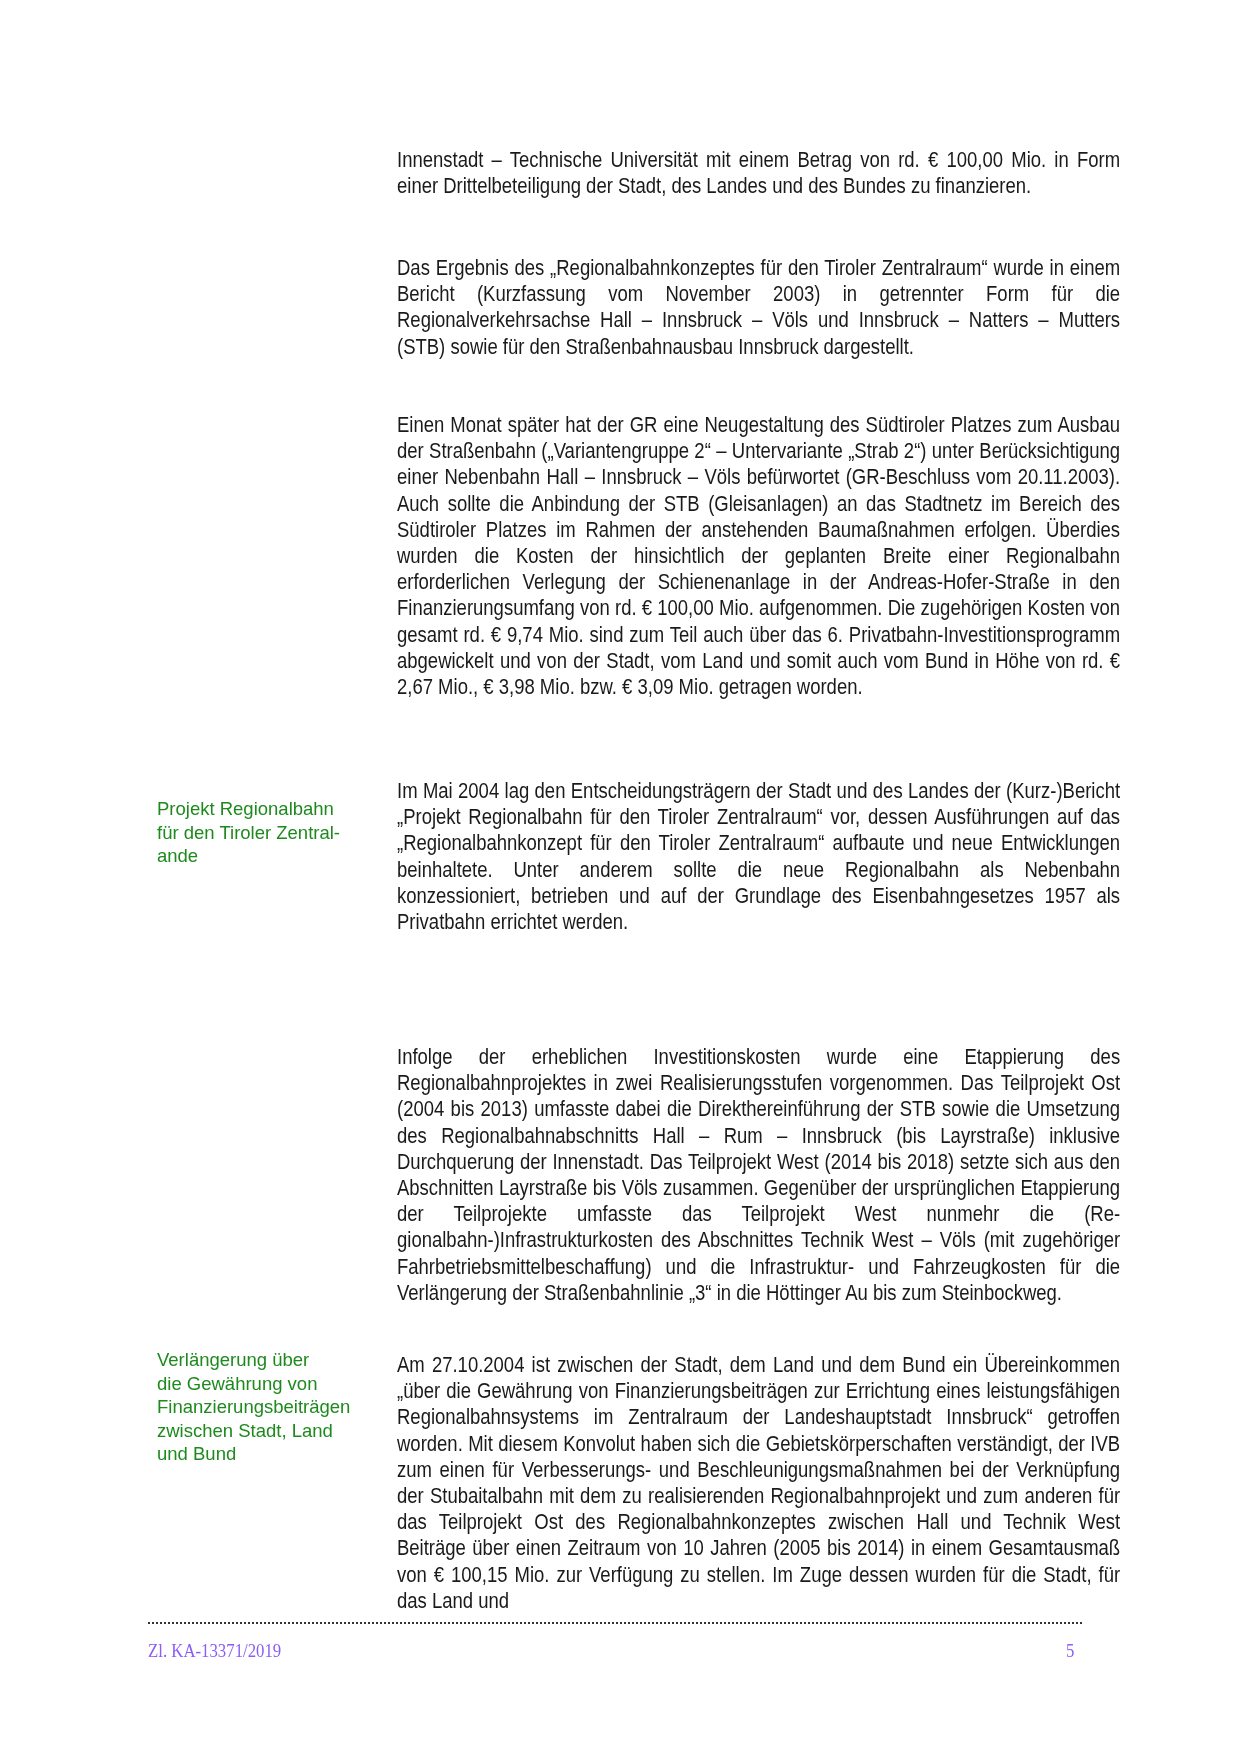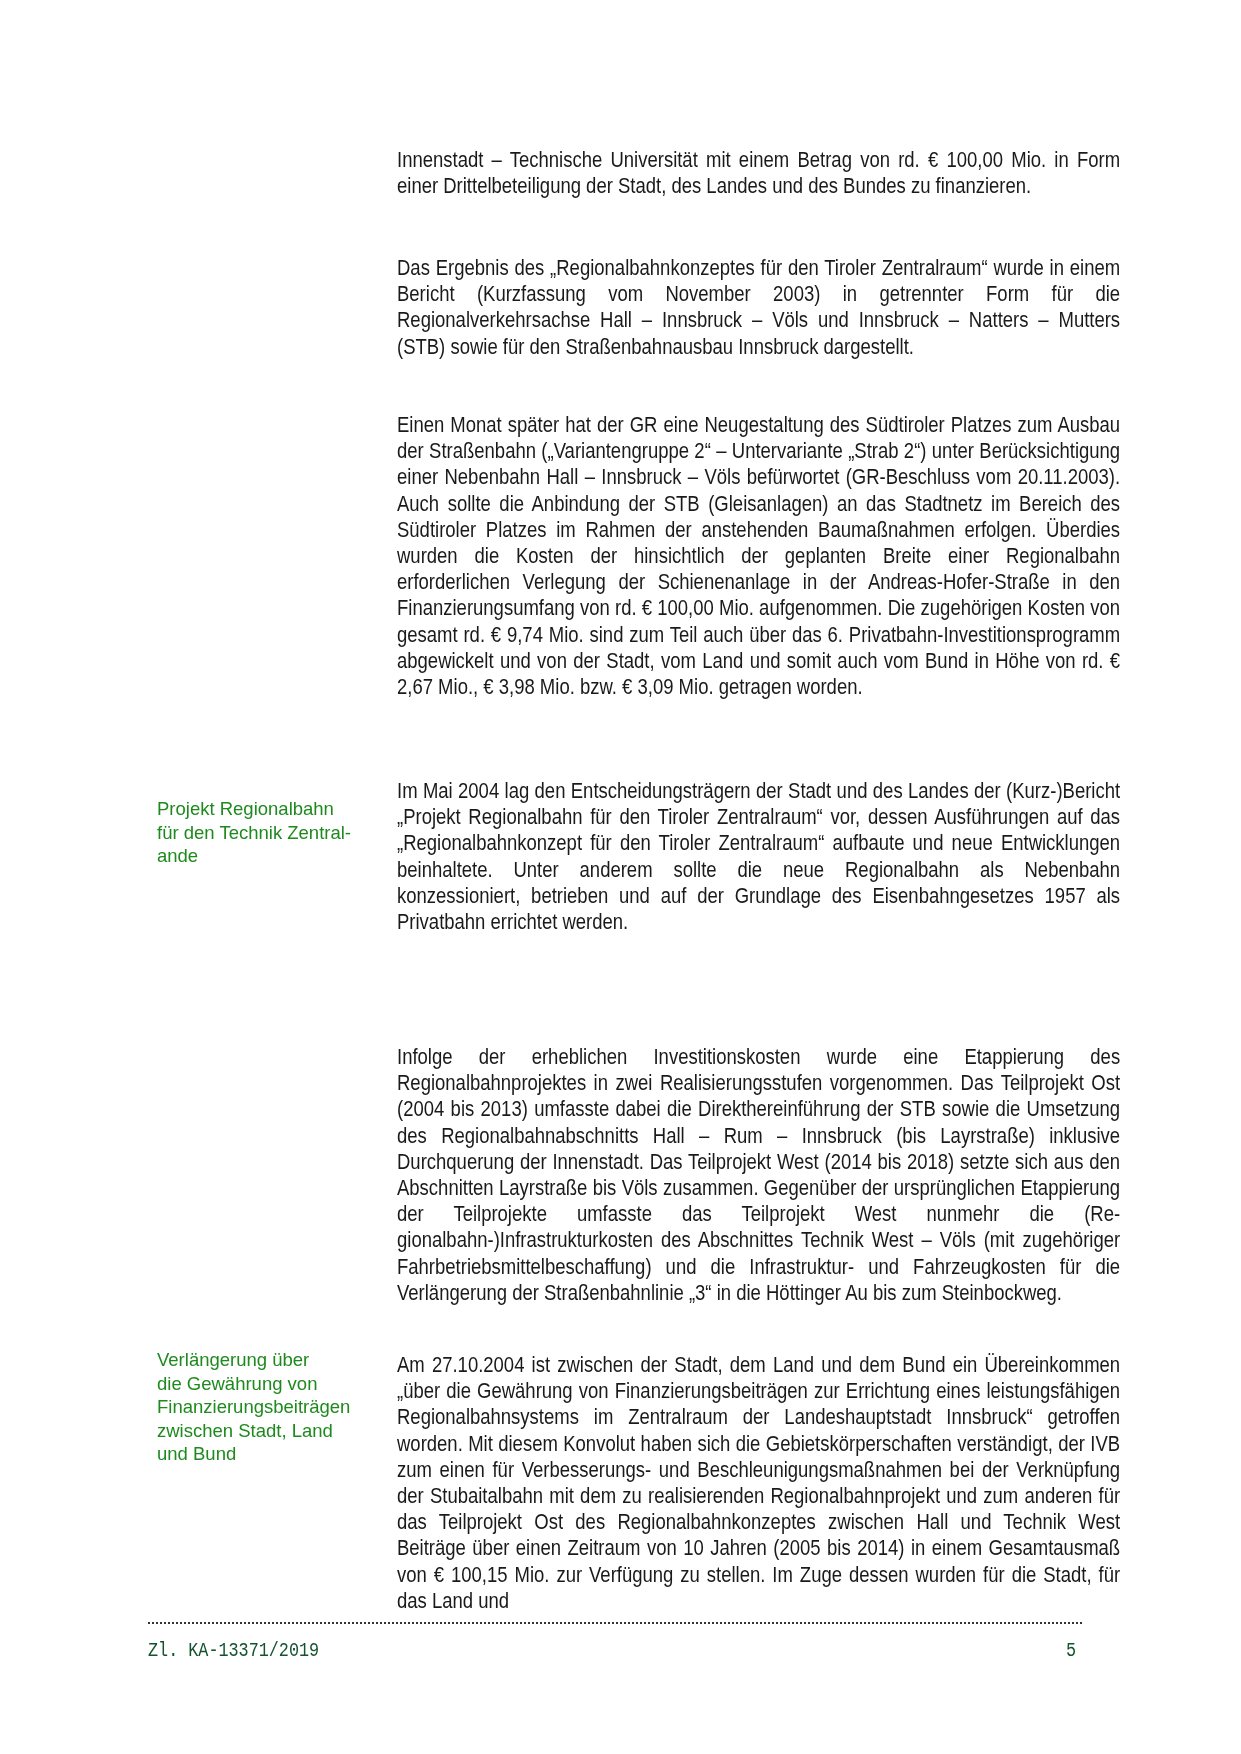--- a/index.html
+++ b/index.html
@@ -25,22 +25,22 @@
   .p4 { top:778px; }
   .p5 { top:1044px; }
   .p6 { top:1352px; }
   .s1 { top:777px; }
   .s2 { top:1328px; }
   .footer-rule {
     position:absolute; left:148px; top:1622px; width:934px; height:0;
     border-bottom:2px dotted #333;
   }
   .footer {
-    position:absolute; top:1640px; font-family:Liberation Mono, monospace;
-    font-size:19.5px; color:#14532d; white-space:nowrap;
+    position:absolute; top:1640px; font-family:Liberation Serif, serif;
+    font-size:19.5px; color:#8b5cf6; white-space:nowrap;
   }
   .footer .narrow { width:auto; display:inline-block; }
   .f-left { left:148px; }
   .f-center { left:440px; }
   .f-right { left:1066px; }
 </style>
 </head>
 <body>
 
 <div class="page">
@@ -52,21 +52,21 @@
   <div class="body-col p2">
     <p class="narrow">Das Ergebnis des „Regionalbahnkonzeptes für den Tiroler Zentralraum“ wurde in einem Bericht (Kurzfassung vom November 2003) in getrennter Form für die Regionalverkehrsachse Hall – Innsbruck – Völs und Inns­bruck – Natters – Mutters (STB) sowie für den Straßenbahnausbau Inns­bruck dargestellt.</p>
   </div>
 
   <div class="body-col p3">
     <p class="narrow">Einen Monat später hat der GR eine Neugestaltung des Südtiroler Plat­zes zum Ausbau der Straßenbahn („Variantengruppe 2“ – Untervariante „Strab 2“) unter Berücksichtigung einer Nebenbahn Hall – Innsbruck – Völs befürwortet (GR-Beschluss vom 20.11.2003). Auch sollte die Anbin­dung der STB (Gleisanlagen) an das Stadtnetz im Bereich des Südtiroler Platzes im Rahmen der anstehenden Baumaßnahmen erfolgen. Über­dies wurden die Kosten der hinsichtlich der geplanten Breite einer Regi­onalbahn erforderlichen Verlegung der Schienenanlage in der Andreas-Hofer-Straße in den Finanzierungsumfang von rd. € 100,00 Mio. aufge­nommen. Die zugehörigen Kosten von gesamt rd. € 9,74 Mio. sind zum Teil auch über das 6. Privatbahn-Investitionsprogramm abgewickelt und von der Stadt, vom Land und somit auch vom Bund in Höhe von rd. € 2,67 Mio., € 3,98 Mio. bzw. € 3,09 Mio. getragen worden.</p>
   </div>
 
   <div class="side s1">
     <span>Projekt Regionalbahn</span>
-    <span>für den Technik Zentral-</span>
+    <span>für den Tiroler Zentral-</span>
     <span>ande</span>
   </div>
 
   <div class="body-col p4">
     <p class="narrow">Im Mai 2004 lag den Entscheidungsträgern der Stadt und des Landes der (Kurz-)Bericht „Projekt Regionalbahn für den Tiroler Zentralraum“ vor, dessen Ausführungen auf das „Regionalbahnkonzept für den Tiroler Zentralraum“ aufbaute und neue Entwicklungen beinhaltete. Unter ande­rem sollte die neue Regionalbahn als Nebenbahn konzessioniert, betrie­ben und auf der Grundlage des Eisenbahngesetzes 1957 als Privatbahn errichtet werden.</p>
   </div>
 
   <div class="body-col p5">
     <p class="narrow">Infolge der erheblichen Investitionskosten wurde eine Etappierung des Regionalbahnprojektes in zwei Realisierungsstufen vorgenommen. Das Teilprojekt Ost (2004 bis 2013) umfasste dabei die Direkthereinführung der STB sowie die Umsetzung des Regionalbahnabschnitts Hall – Rum – Innsbruck (bis Layrstraße) inklusive Durchquerung der Innen­stadt. Das Teilprojekt West (2014 bis 2018) setzte sich aus den Abschnit­ten Layrstraße bis Völs zusammen. Gegenüber der ursprünglichen Etap­pierung der Teilprojekte umfasste das Teilprojekt West nunmehr die (Re­gionalbahn-)Infrastrukturkosten des Abschnittes Technik West – Völs (mit zugehöriger Fahrbetriebsmittelbeschaffung) und die Infrastruktur- und Fahrzeugkosten für die Verlängerung der Straßenbahnlinie „3“ in die Höttinger Au bis zum Steinbockweg.</p>
   </div>

